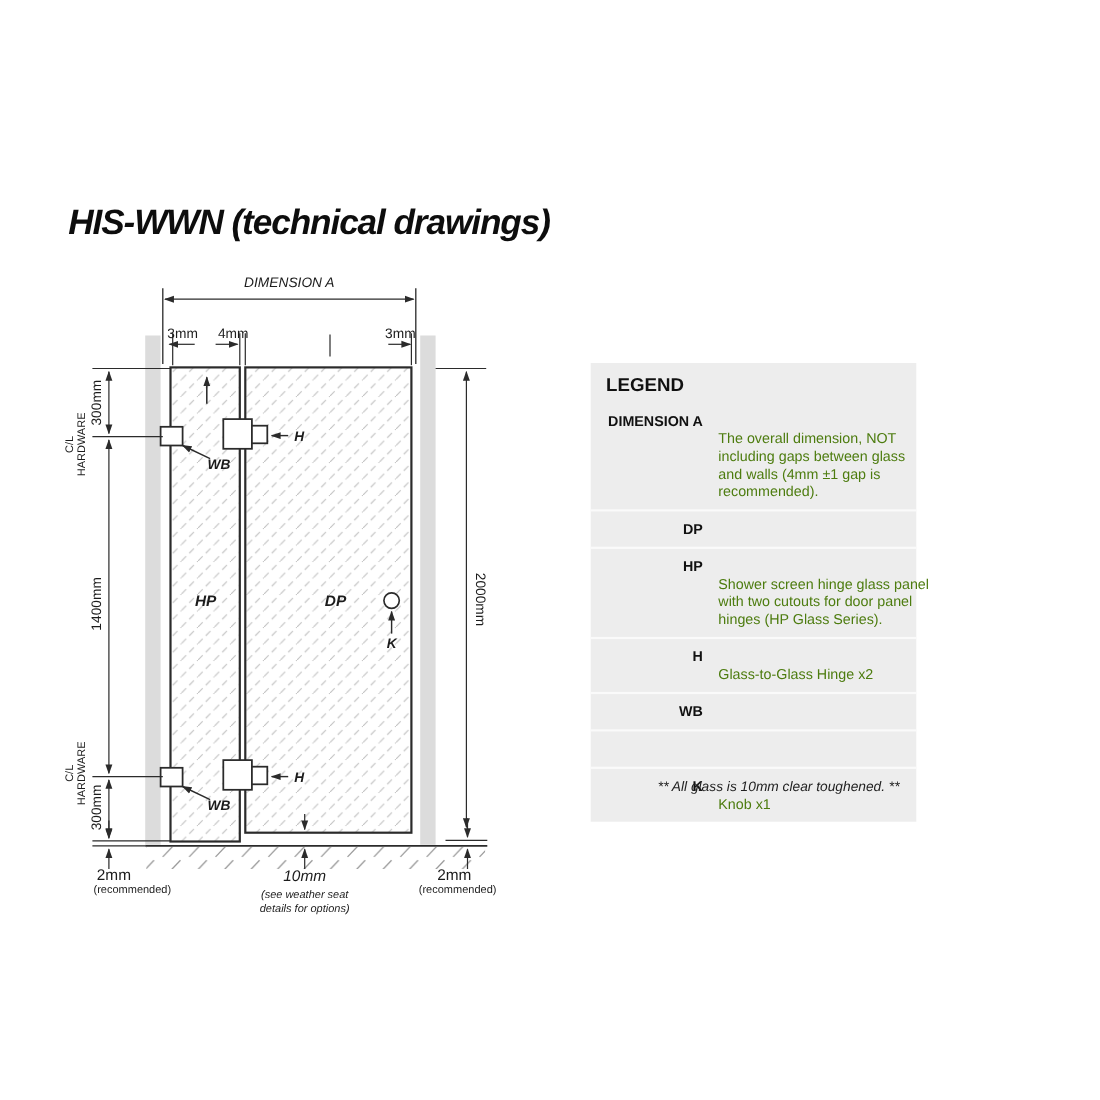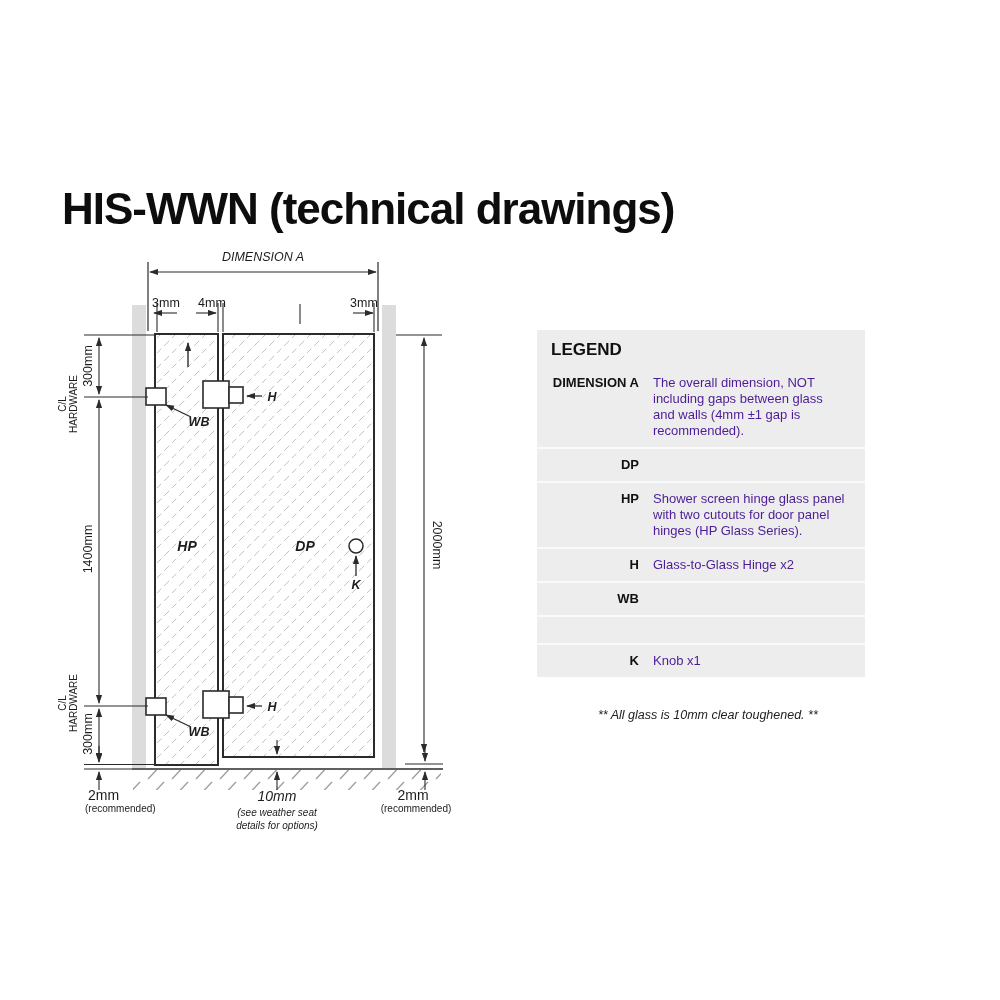--- a/index.html
+++ b/index.html
@@ -3,45 +3,45 @@
 <meta charset="utf-8">
 <style>
   html,body{margin:0;padding:0;background:#ffffff;}
   #canvas{
     position:relative;width:1000px;height:1000px;background:#ffffff;
     font-family:"Liberation Sans","DejaVu Sans",sans-serif;color:#1c1c1c;overflow:hidden;
   }
   
   #page-title{
     position:absolute;left:62px;top:184px;
-    font-size:44px;font-weight:bold;letter-spacing:-1px;color:#0d0d0d;white-space:nowrap;
+    font-size:32px;font-weight:bold;letter-spacing:-1px;color:#0d0d0d;white-space:nowrap;font-style:italic;
   }
   
   #drawing-svg{position:absolute;left:0;top:0;}
   .dim-text{font-size:12.5px;fill:#1c1c1c;}
   .dim-text-sm{font-size:10px;fill:#1c1c1c;}
   .dim-text-lg{font-size:14px;fill:#1c1c1c;}
   .lbl-italic{font-style:italic;}
   .lbl-bold{font-weight:bold;}
   
   #legend{
-    position:absolute;left:537px;top:330px;width:328px;
+    position:absolute;left:537px;top:330px;width:296px;
     background:#ededed;
   }
   .legend-title{
     font-size:17px;font-weight:bold;color:#111;
     padding:10px 0 7px 14px;
   }
   .legend-row{
     display:grid;grid-template-columns:96px 1fr;column-gap:14px;
     padding:8px 0 8px 6px;border-top:2px solid #fafafa;
     font-size:13px;line-height:16px;
   }
   .legend-row .term{font-weight:bold;text-align:right;color:#111;}
-  .legend-row .desc{white-space:pre;overflow:visible;color:#4c1d95;}
+  .legend-row .desc{white-space:pre;overflow:visible;color:#4d7c0f;margin-top:16px;}
   .legend-row.empty{min-height:10px;}
   #legend-footnote{
     position:absolute;left:598px;top:708px;
     font-size:12.5px;font-style:italic;color:#222;white-space:nowrap;text-align:center;
   }
 </style>
 </head>
 <body>
 
 <div id="canvas">

